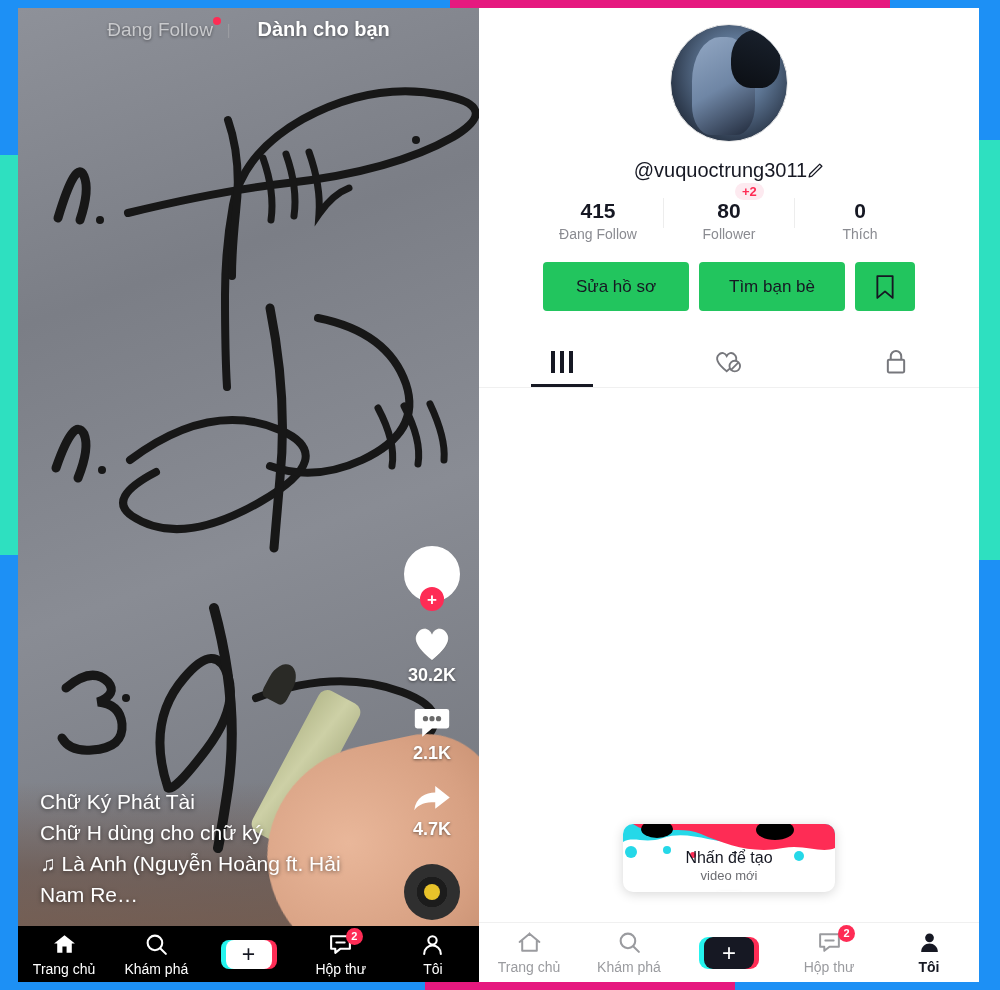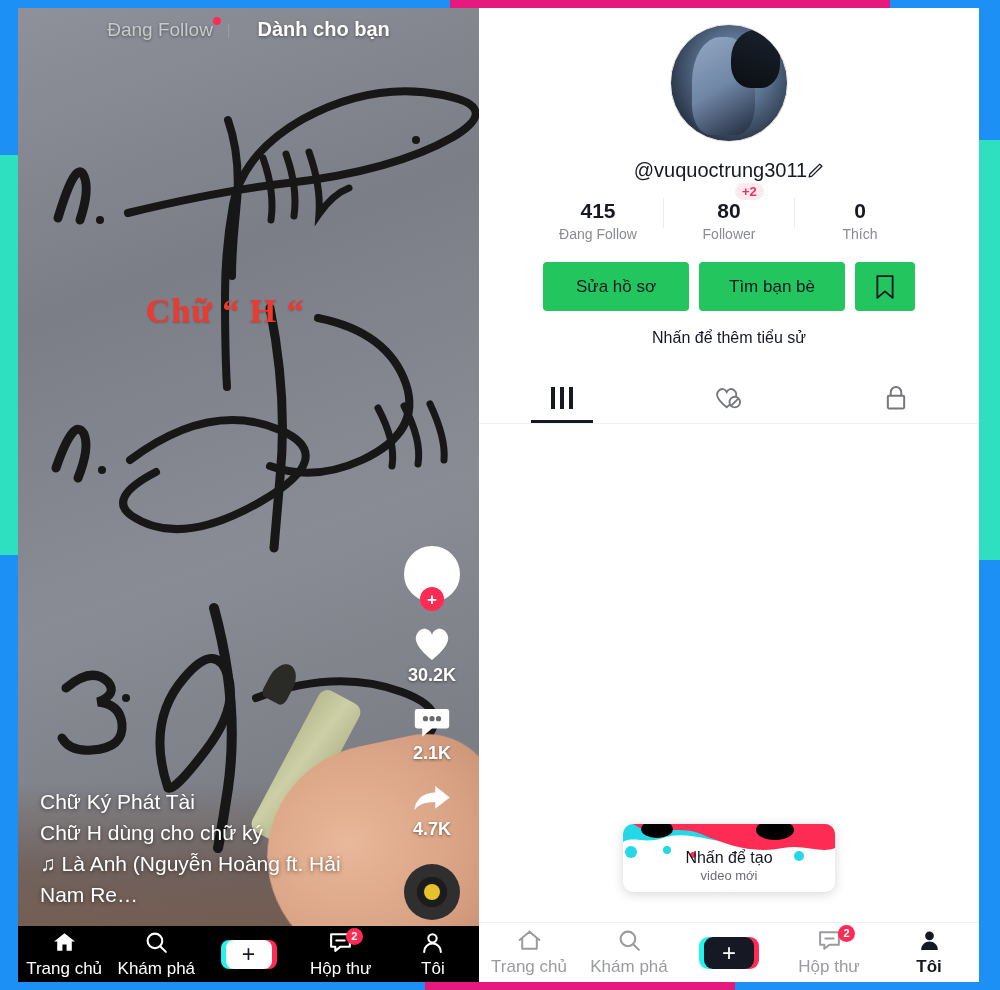--- a/index.html
+++ b/index.html
@@ -144,21 +144,21 @@
 
   
   .nav-dark{
     position:absolute; left:0; bottom:0; width:100%; height:56px;
     background:#000000; display:flex; align-items:center; z-index:8;
   }
   .nav-item{
     flex:1; display:flex; flex-direction:column; align-items:center; justify-content:center;
     position:relative; height:100%;
   }
-  .nav-label{ font-size:17px; margin-top:4px; }
+  .nav-label{ font-size:14px; margin-top:4px; }
   .nav-dark .nav-label{ color:#ffffff; }
   .nav-dark .nav-item.dim .nav-label{ color:#ffffff; }
   .plus-btn{
     width:46px; height:29px; border-radius:8px; background:#ffffff;
     display:flex; align-items:center; justify-content:center;
     position:relative;
   }
   .plus-btn::before{
     content:""; position:absolute; left:-5px; top:0; width:14px; height:29px;
     background:#25f4ee; border-radius:8px 0 0 8px; z-index:-1;
@@ -341,21 +341,20 @@
         <path d="M150 780 q-22 -66 16 -110 q32 -38 44 -2 q10 32 -22 74 q-32 42 -38 38" stroke-width="9"></path>
         <path d="M196 600 q26 96 14 180 q-6 40 -10 60" stroke-width="10"></path>
         <path d="M238 690 q80 -30 146 -6 q60 22 10 58 q-54 38 -120 20" stroke-width="8"></path>
       </g>
     </svg>
 
     <div class="marker"></div>
     <div class="marker-tip"></div>
     <div class="hand"></div>
 
-    <div class="redtext">Chữ “ H “</div>
 
     <div class="feed-tabs">
       <div class="feed-tab">
         <span>Đang Follow</span>
         <span class="tab-dot"></span>
       </div>
       <span class="tab-sep">|</span>
       <div class="feed-tab active">
         <span>Dành cho bạn</span>
       </div>
@@ -469,21 +468,20 @@
     <div class="actions">
       <div class="btn btn-wide">Sửa hồ sơ</div>
       <div class="btn btn-wide">Tìm bạn bè</div>
       <div class="btn btn-icon">
         <svg width="20" height="24" viewBox="0 0 18 22">
           <path d="M2 1 h14 v20 l-7 -6 l-7 6 Z" fill="none" stroke="#161823" stroke-width="1.7" stroke-linejoin="round"></path>
         </svg>
       </div>
     </div>
 
-    <div class="bio">Nhấn để thêm tiểu sử</div>
 
     <div class="ptabs">
       <div class="ptab">
         <div class="grid-glyph">
           <div class="grid-bar"></div>
           <div class="grid-bar"></div>
           <div class="grid-bar"></div>
         </div>
         <div class="ptab-underline"></div>
       </div>

